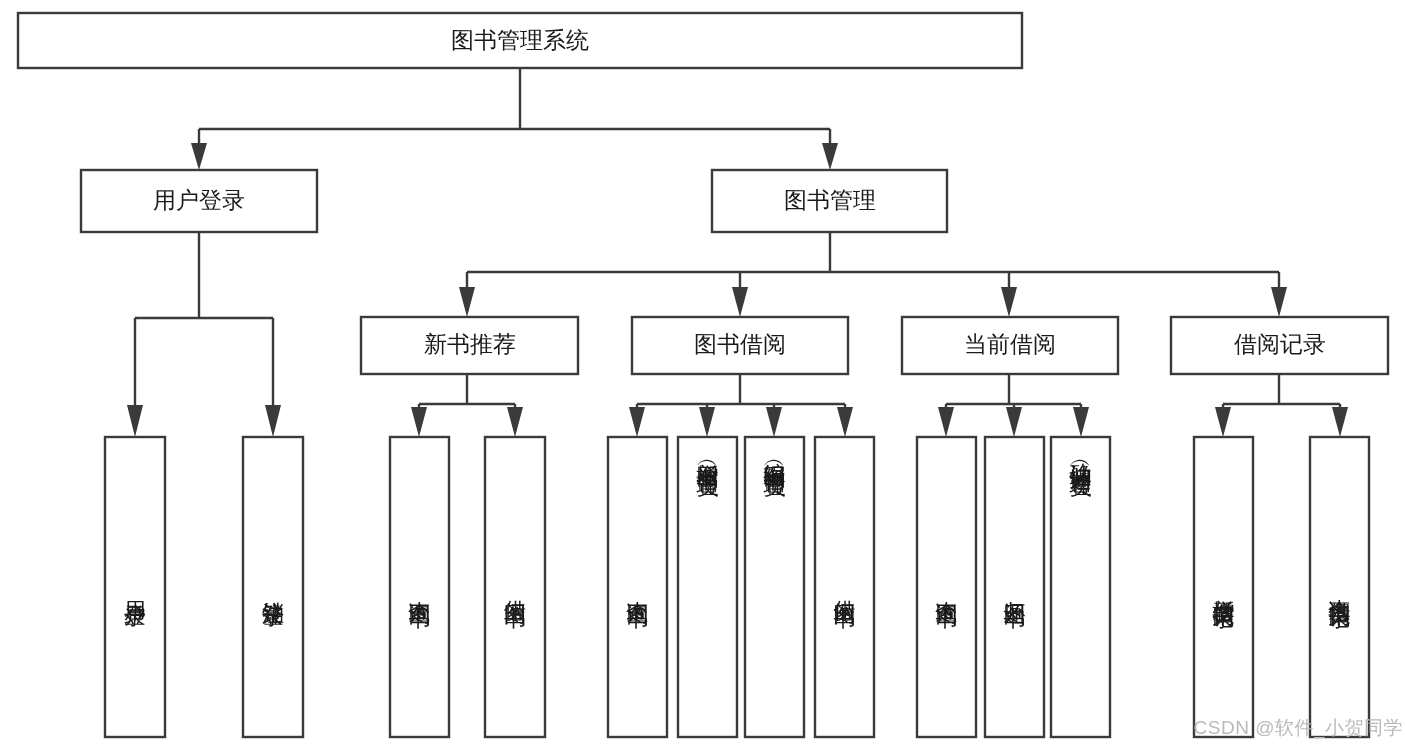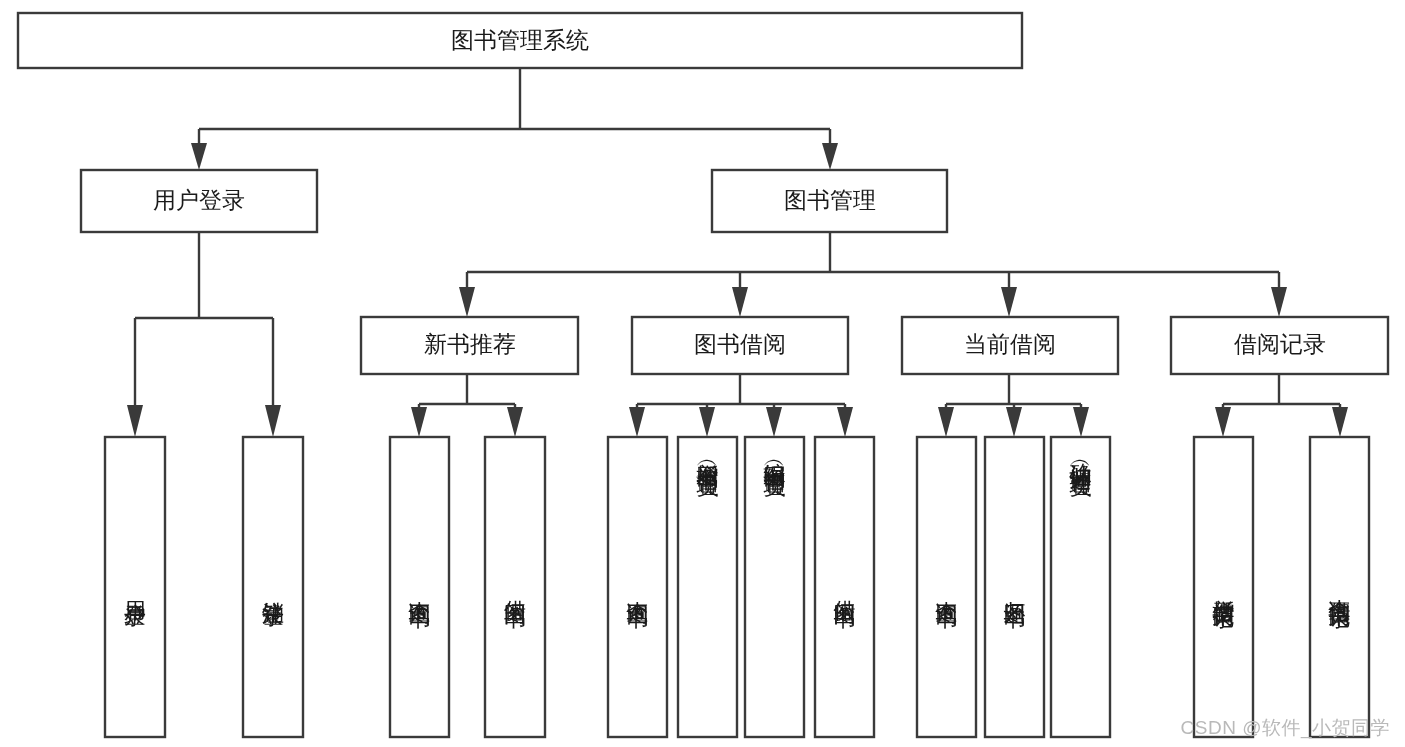--- a/index.html
+++ b/index.html
@@ -60,21 +60,21 @@
     color: #1a1a1a;
     letter-spacing: 2px;
     white-space: nowrap;
     pointer-events: none;
     display: flex;
     align-items: center;
     justify-content: center;
   }
   .watermark {
     position: absolute;
-    right: 15px;
+    right: 2px;
     bottom: 6px;
     font-family: "Liberation Sans", "DejaVu Sans", sans-serif;
     font-size: 19px;
     color: #b9b9b9;
     white-space: nowrap;
     letter-spacing: 0.5px;
     margin-left: 40px;
   }
 </style>
 </head>

